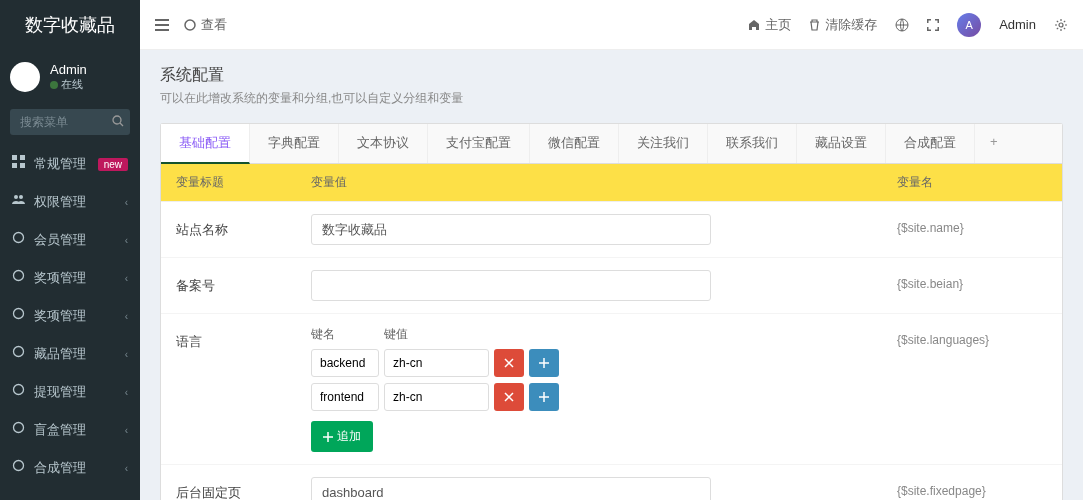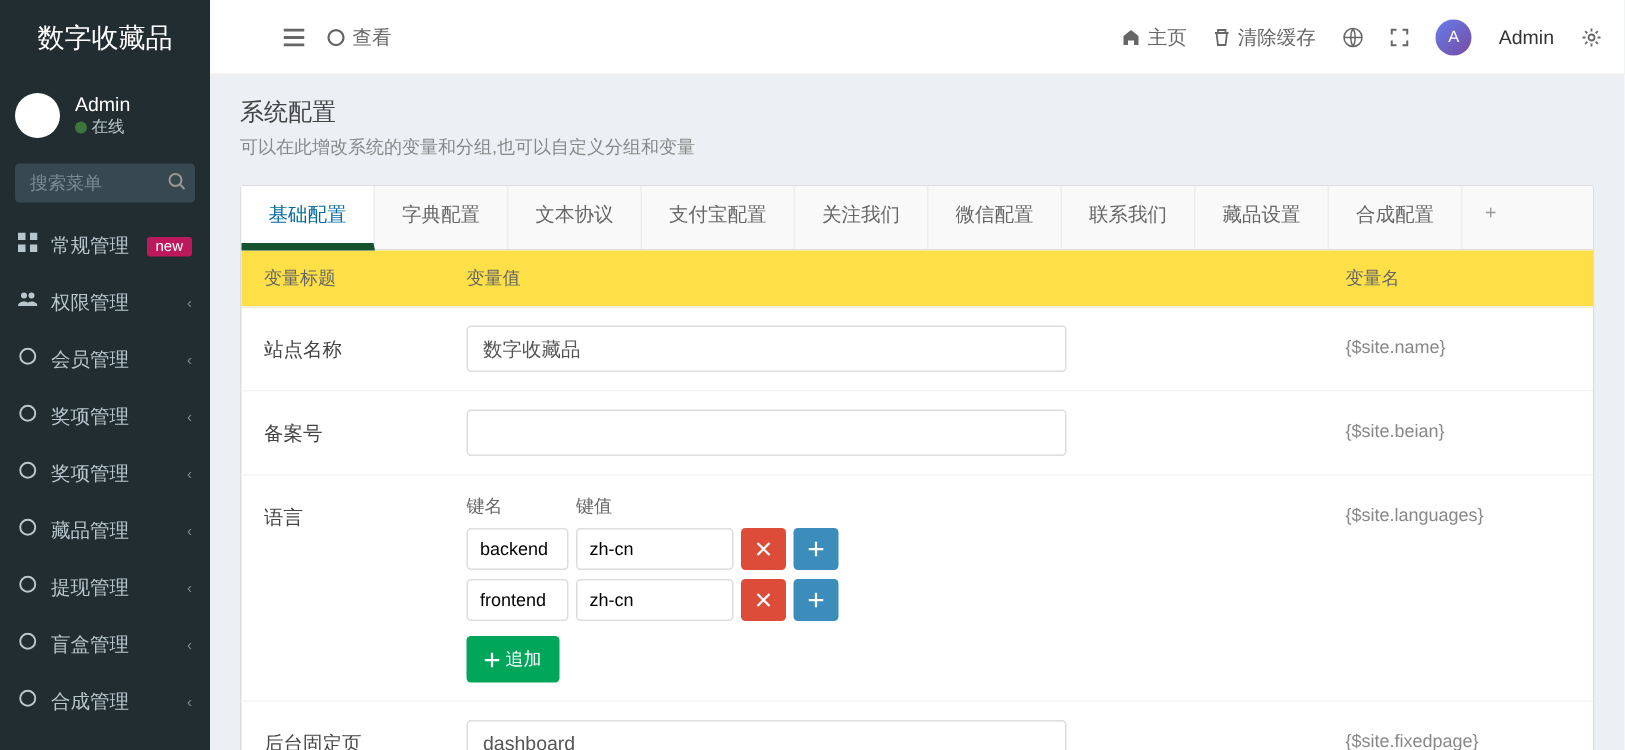--- a/index.html
+++ b/index.html
@@ -36,21 +36,20 @@
       color: #fff;
       font-size: 18px;
       font-weight: 400;
     }
     .header-main {
       flex: 1;
       display: flex;
       align-items: center;
       justify-content: space-between;
       padding: 0 15px;
-      margin-left: 34px;
     }
     .header-main-left {
       display: flex;
       align-items: center;
       gap: 15px;
     }
     .menu-toggle {
       cursor: pointer;
       color: #666;
     }
@@ -224,22 +223,22 @@
     }
     .tab {
       padding: 10px 18px;
       cursor: pointer;
       color: #666;
       font-size: 13px;
       border-right: 1px solid #eee;
     }
     .tab.active {
       background: #fff;
-      color: #0369a1;
-      border-bottom: 5px solid #14532d;
+      color: #8b5cf6;
+      border-bottom: 2px solid #14532d;
       margin-bottom: -1px;
     }
     .tab-add {
       padding: 10px 15px;
       color: #999;
       cursor: pointer;
     }
     .form-body {
       background: #fff;
       margin: 0 20px 20px;
@@ -529,22 +528,22 @@
     <h3>系统配置</h3>
     <p>可以在此增改系统的变量和分组,也可以自定义分组和变量</p>
   </div>
 
   <div class="tabs-container">
     <ul class="tabs">
       <li class="tab active">基础配置</li>
       <li class="tab">字典配置</li>
       <li class="tab">文本协议</li>
       <li class="tab">支付宝配置</li>
+      <li class="tab">微信配置</li>
       <li class="tab">关注我们</li>
-      <li class="tab">微信配置</li>
       <li class="tab">联系我们</li>
       <li class="tab">藏品设置</li>
       <li class="tab">合成配置</li>
       <li class="tab-add">+</li>
     </ul>
   </div>
 
   <div class="form-body">
     <div class="form-header-row">
       <div class="col-label">变量标题</div>

